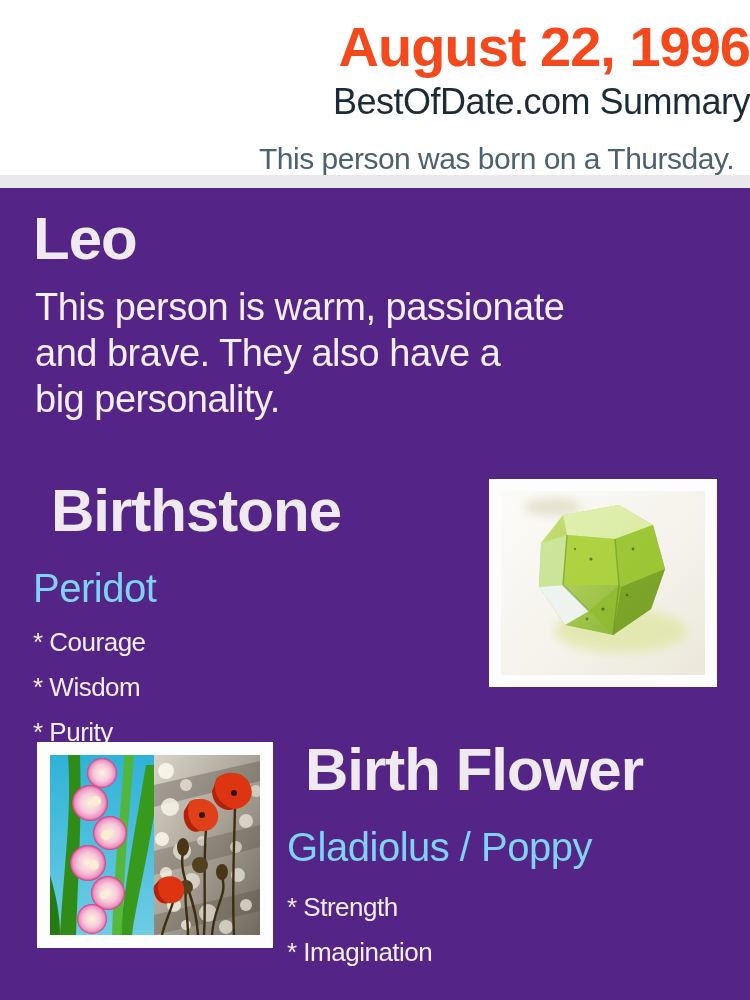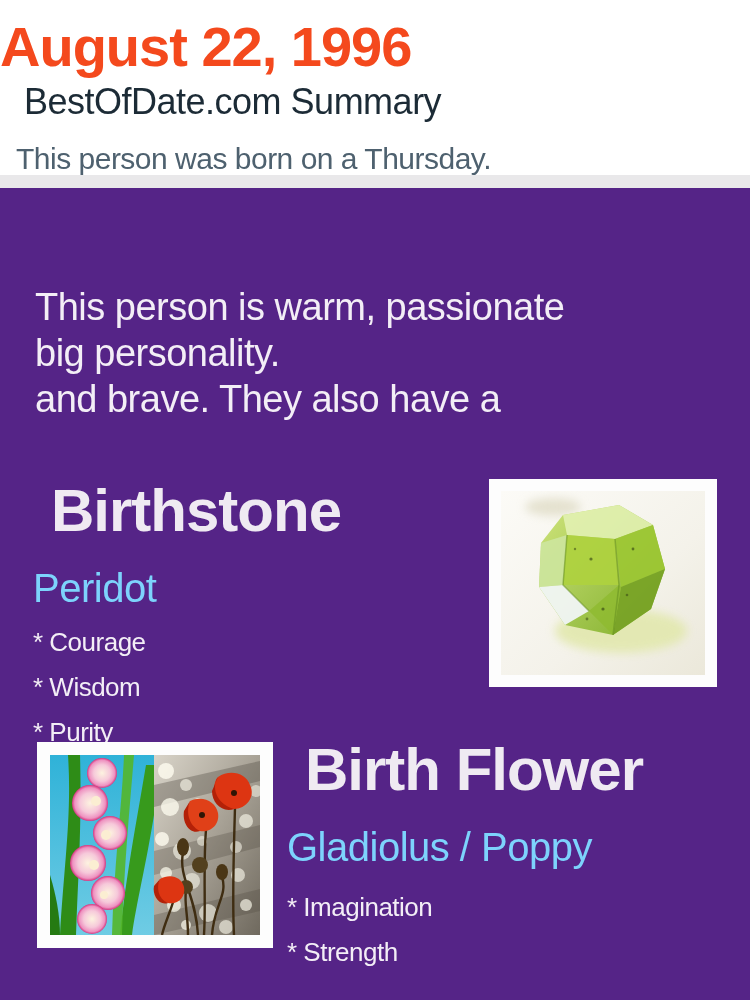--- a/index.html
+++ b/index.html
@@ -5,21 +5,21 @@
   html,body{margin:0;padding:0;}
   body{
     width:750px;height:1000px;overflow:hidden;
     font-family:"Liberation Sans","DejaVu Sans",sans-serif;
     background:#ffffff;
   }
   .card{width:750px;height:1000px;position:relative;}
 
   
   .header{
-    height:175px;background:#ffffff;text-align:left;
+    height:175px;background:#ffffff;text-align:right;
     box-sizing:border-box;padding-top:16px;
   }
   .date-title{
     margin:0;font-size:56px;line-height:62px;font-weight:700;
     color:#F4491D;letter-spacing:-1px;
   }
   .site-summary{
     margin:2px 0 0 16px;font-size:36px;line-height:44px;font-weight:400;
     color:#1C2B36;letter-spacing:-0.5px;padding-left:8px;
   }
@@ -79,25 +79,26 @@
   <header class="header">
     <h1 class="date-title">August 22, 1996</h1>
     <h2 class="site-summary">BestOfDate.com Summary</h2>
     <p class="weekday-line">This person was born on a Thursday.</p>
   </header>
 
   <div class="divider"></div>
 
   <main class="purple">
 
+    <h2 class="zodiac-sign">Leo</h2>
 
     <p class="zodiac-desc">
       <span>This person is warm, passionate</span>
+      <span>and brave. They also have a</span>
       <span>big personality.</span>
-      <span>and brave. They also have a</span>
     </p>
 
     <section class="birthstone-block">
       <h2 class="section-heading">Birthstone</h2>
       <div class="section-name">Peridot</div>
       <ul class="trait-list">
         <li>* Courage</li>
         <li>* Wisdom</li>
         <li>* Purity</li>
       </ul>
@@ -221,19 +222,19 @@
         <path d="M110,124 C106,132 108,144 118,148 C109,151 102,140 104,131 Z" fill="#b32108"></path>
         <circle cx="184" cy="38" r="3" fill="#301505"></circle>
         <circle cx="152" cy="60" r="3" fill="#301505"></circle>
       </svg>
     </figure>
 
     <section class="flower-block">
       <h2 class="section-heading">Birth Flower</h2>
       <div class="section-name">Gladiolus / Poppy</div>
       <ul class="trait-list">
+        <li>* Strength</li>
         <li>* Imagination</li>
-        <li>* Strength</li>
       </ul>
     </section>
 
   </main>
 </div>
 
 </body></html>

